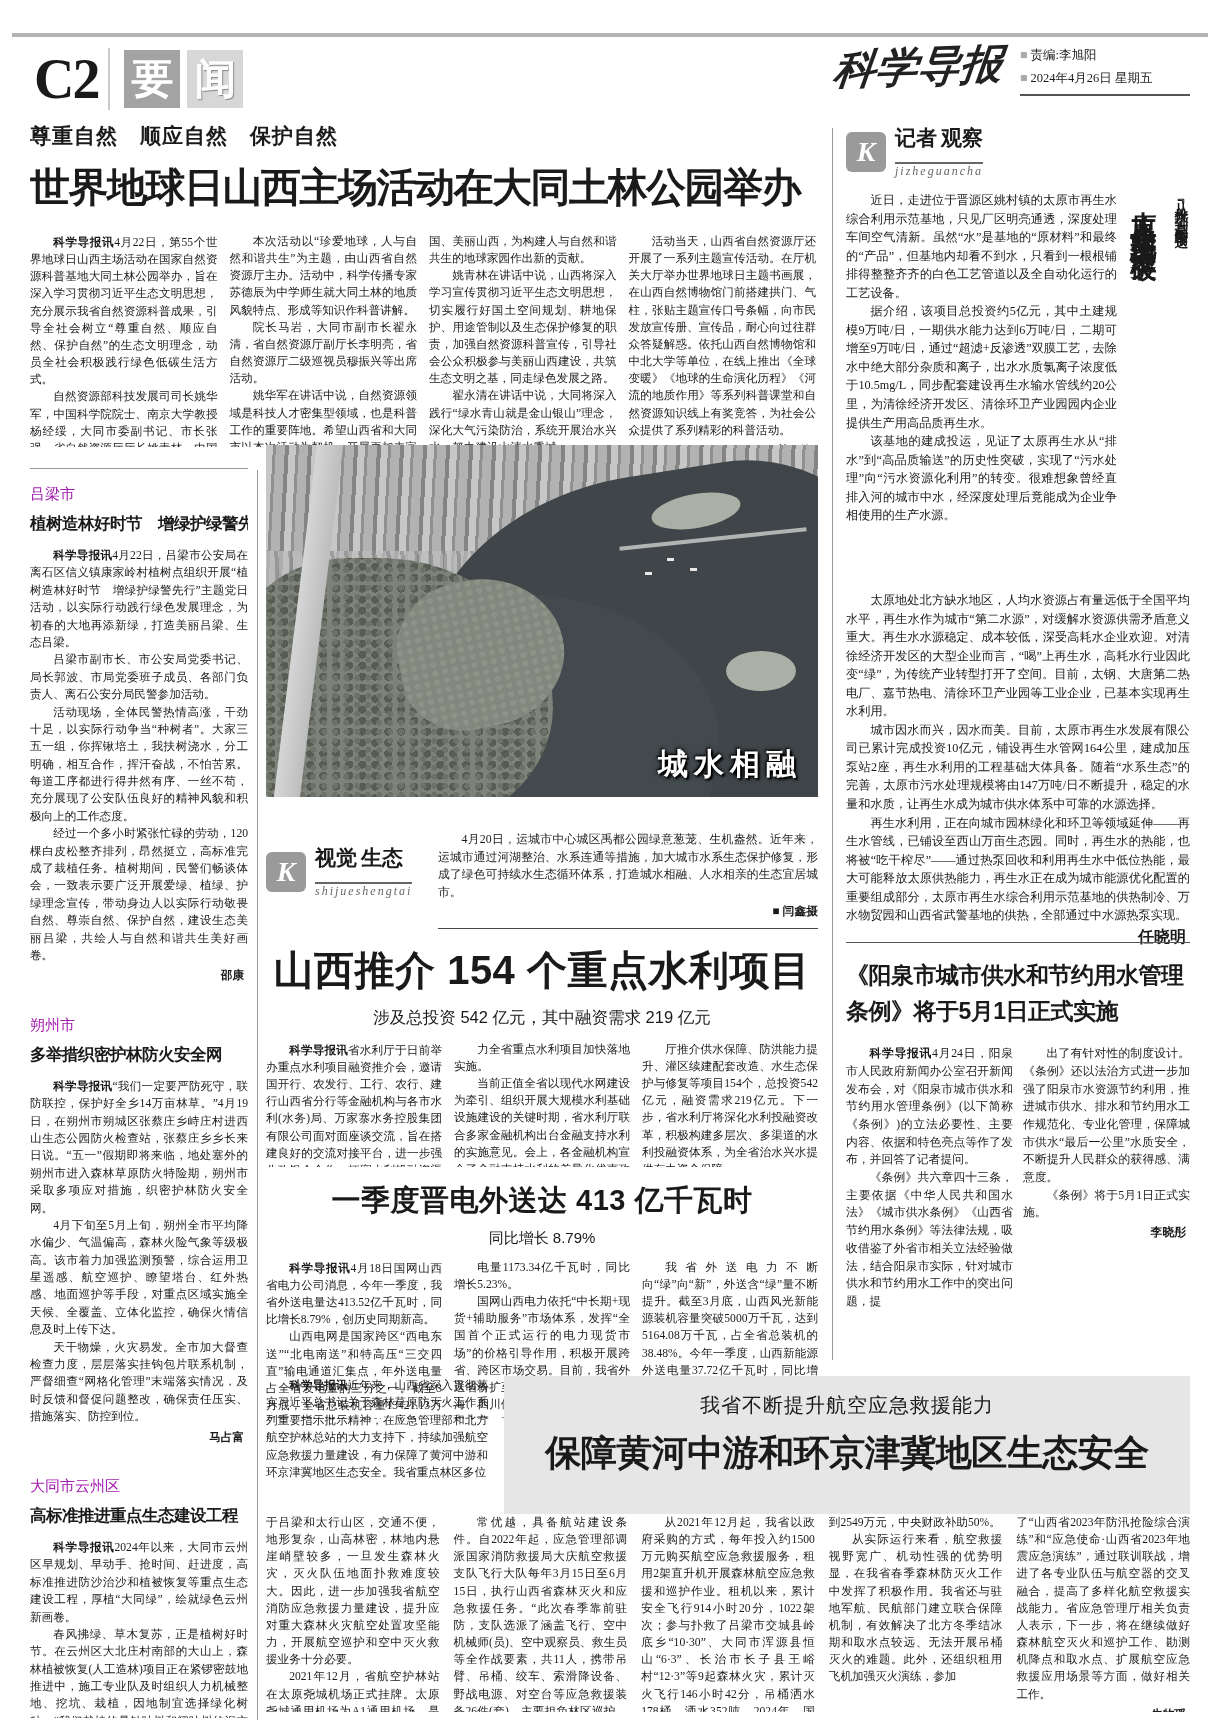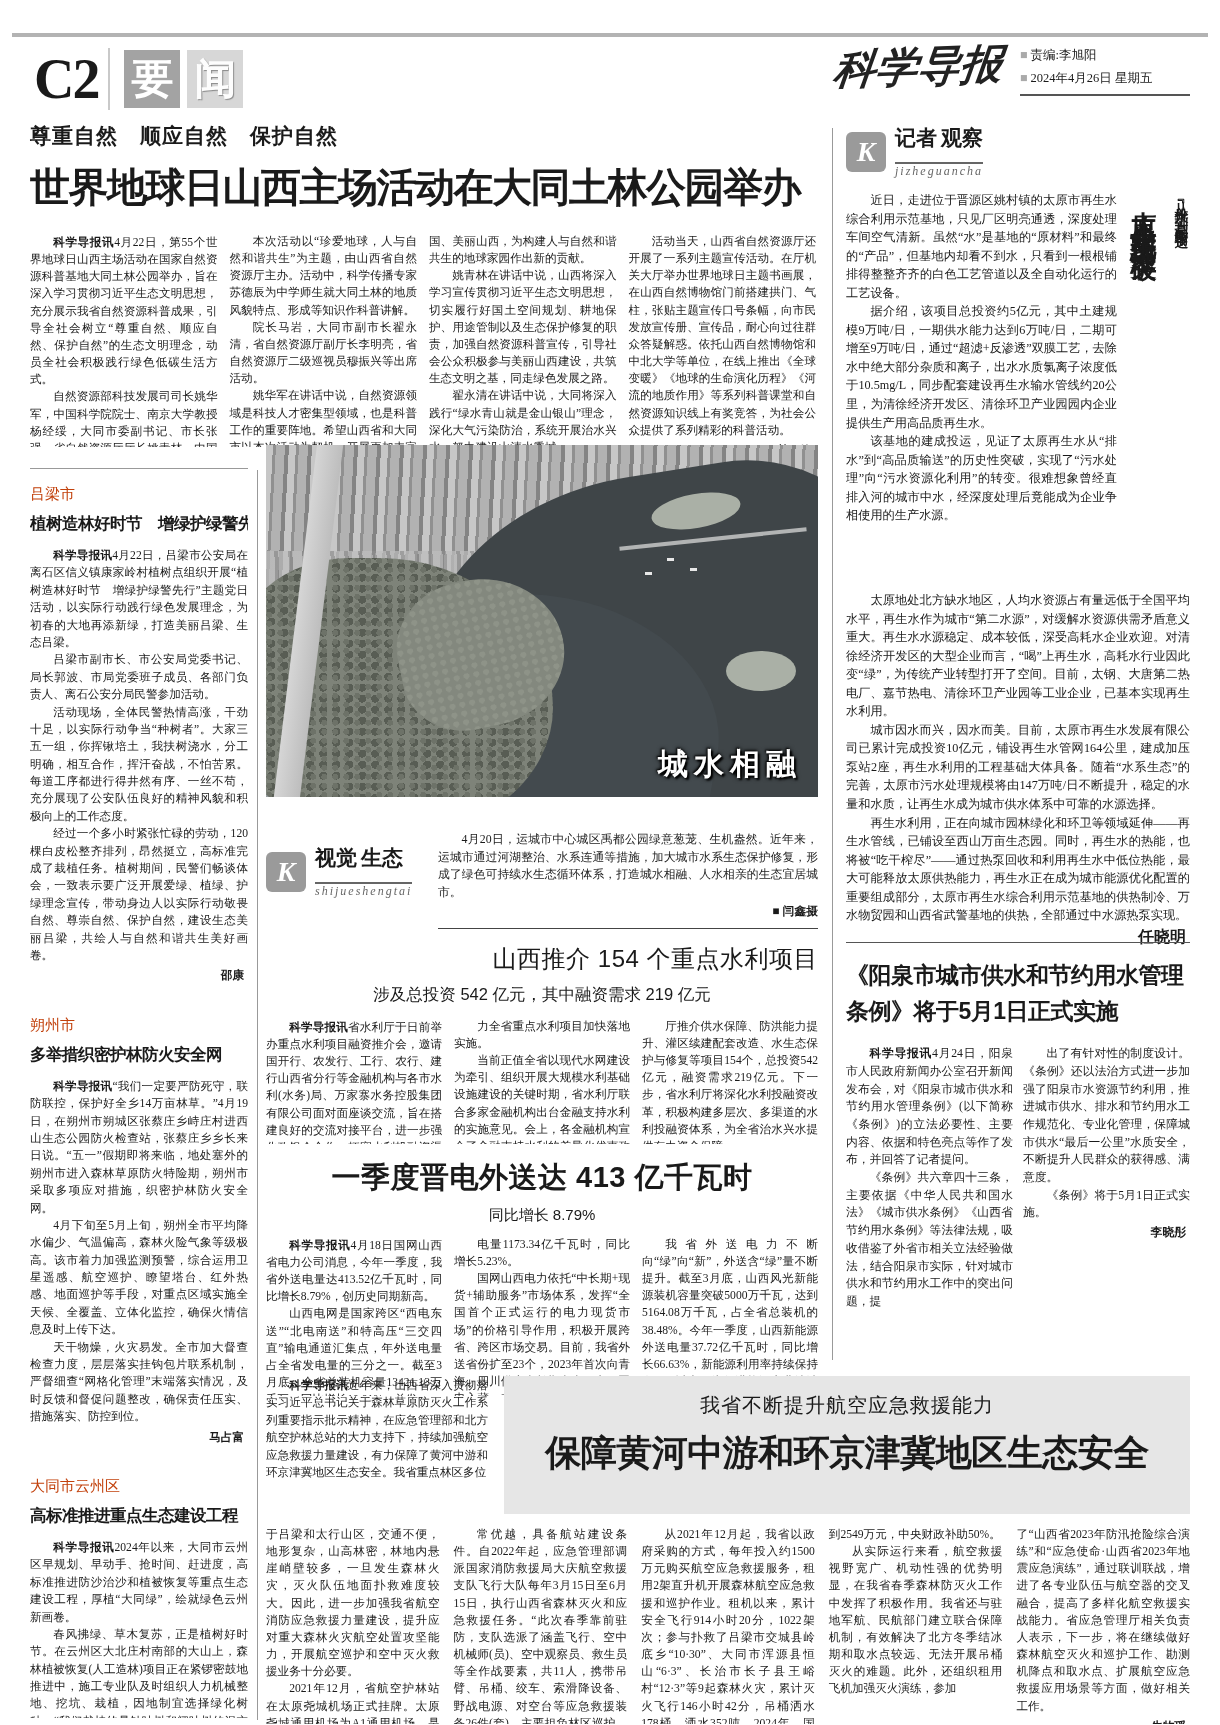--- a/index.html
+++ b/index.html
@@ -62,21 +62,21 @@
   
   #yangquan { position:absolute; left:846px; top:958px; width:344px; }
   .yq-headline { font-family:"Liberation Sans",sans-serif; font-weight:900; font-size:23px; line-height:1.55; letter-spacing:-0.5px; }
   .yq-body { display:flex; gap:10px; margin-top:16px; height:268px; overflow:hidden; }
   .yq-col { flex:1; font-size:11.8px; line-height:1.5; }
 
   
   #left-col { position:absolute; left:30px; top:468px; width:218px; height:1250px; overflow:hidden;
               border-top:1px solid #999; padding-top:16px; }
   .lc-section { margin-bottom:32px; }
-  .city-label { font-family:"Liberation Sans",sans-serif; font-size:15px; color:#c2410c; }
+  .city-label { font-family:"Liberation Sans",sans-serif; font-size:15px; color:#a21caf; }
   .lc-headline { font-family:"Liberation Sans",sans-serif; font-weight:900; font-size:16.5px; letter-spacing:-0.5px;
                  white-space:nowrap; margin:9px 0 11px; }
   .lc-body { font-size:11.6px; line-height:1.5; }
 
   
   #middle { position:absolute; left:266px; top:445px; width:552px; }
 
   .photo { position:relative; width:552px; height:352px; background:#979da0; overflow:hidden; }
   .ph-city { position:absolute; left:0; top:0; width:100%; height:42%;
              background:repeating-linear-gradient(93deg,#c7c7c7 0 7px,#909090 7px 10px,#b2b2b2 10px 19px,#848484 19px 23px); }
@@ -104,37 +104,37 @@
                    font-weight:900; font-size:30px; letter-spacing:6px;
                    text-shadow:2px 2px 2px #000, -1px -1px 2px #000, 0 0 5px #000; }
 
   .caption-row { margin-top:10px; display:flex; gap:14px; }
   .vis-logo { width:158px; padding-top:8px; }
   .caption-wrap { flex:1; border-bottom:1px solid #444; padding-bottom:8px;margin-top:24px; }
   .caption-text { font-size:11.8px; line-height:1.5; text-align:justify; text-indent:2em; }
   .caption-credit { text-align:right; font-weight:bold; font-size:11.8px; margin-top:2px; font-family:"Liberation Sans",sans-serif; }
 
   .mid-art { margin-top:14px; }
-  .wa-headline { font-family:"Liberation Sans",sans-serif; font-weight:400; font-size:24px; text-align:right; letter-spacing:0.5px; }
+  .wa-headline { font-family:"Liberation Sans",sans-serif; font-weight:700; font-size:40px; text-align:center; letter-spacing:0.5px; }
   .wa-subhead { font-family:"Liberation Sans",sans-serif; font-size:16.5px; text-align:center; margin-top:9px; }
   .wa-body { display:flex; gap:12px; margin-top:12px; height:126px; overflow:hidden; }
   .wa-col { flex:1; font-size:11.6px; line-height:1.48; }
   .pw-headline { font-family:"Liberation Sans",sans-serif; font-weight:900; font-size:29px; text-align:center; letter-spacing:0.5px; }
   .pw-subhead { font-family:"Liberation Sans",sans-serif; font-size:15px; text-align:center; margin-top:8px; }
   .pw-body { display:flex; gap:12px; margin-top:11px; height:160px; overflow:hidden; }
   .pw-col { flex:1; font-size:11.6px; line-height:1.48; }
 
   
   #rescue { position:absolute; left:266px; top:1376px; width:924px; }
   .r-row1 { display:flex; gap:16px; height:138px; }
   .r-col1 { width:222px; font-size:11.6px; line-height:1.5; overflow:hidden; }
   .r-box { flex:1; background:#e6e6e6; text-align:center; padding-top:16px; }
   .r-kicker { font-family:"Liberation Sans",sans-serif; font-size:20px; letter-spacing:1px; }
   .r-headline { font-family:"Liberation Sans",sans-serif; font-weight:900; font-size:36px; letter-spacing:-0.5px; margin-top:10px; }
-  .r-row2 { display:flex; gap:14px; margin-top:12px; height:198px; overflow:hidden; }
+  .r-row2 { display:flex; gap:14px; height:198px; overflow:hidden; }
   .r-col { flex:1; font-size:11.6px; line-height:1.48; }
 </style>
 </head>
 <body>
 
 <div class="page">
 
   <div class="top-rule"></div>
 
   <div class="header-left">

